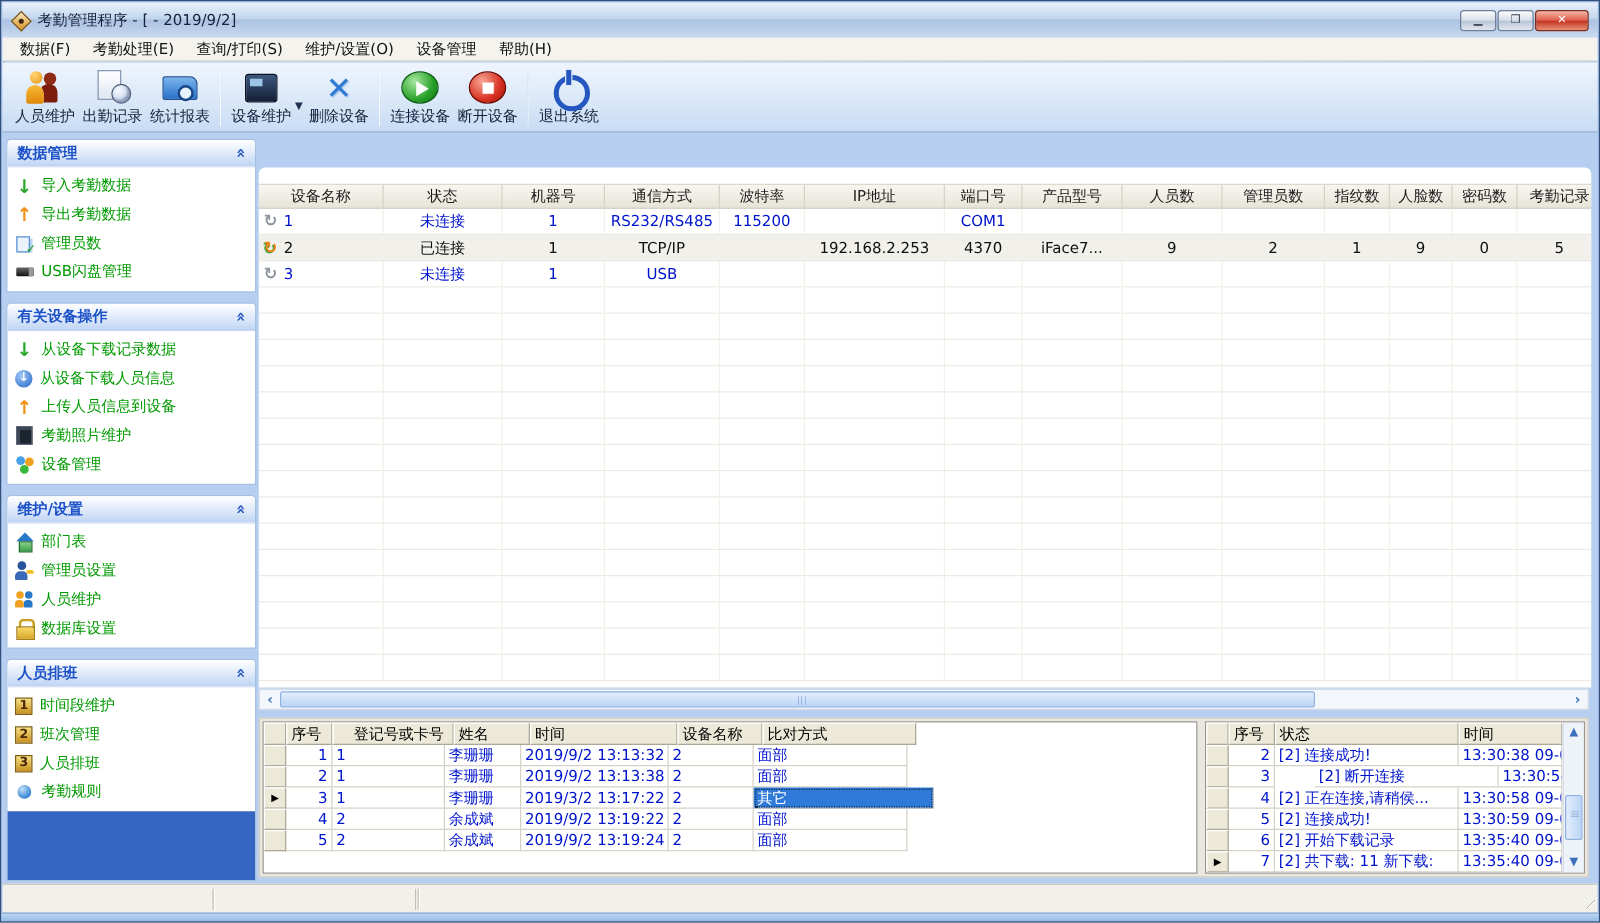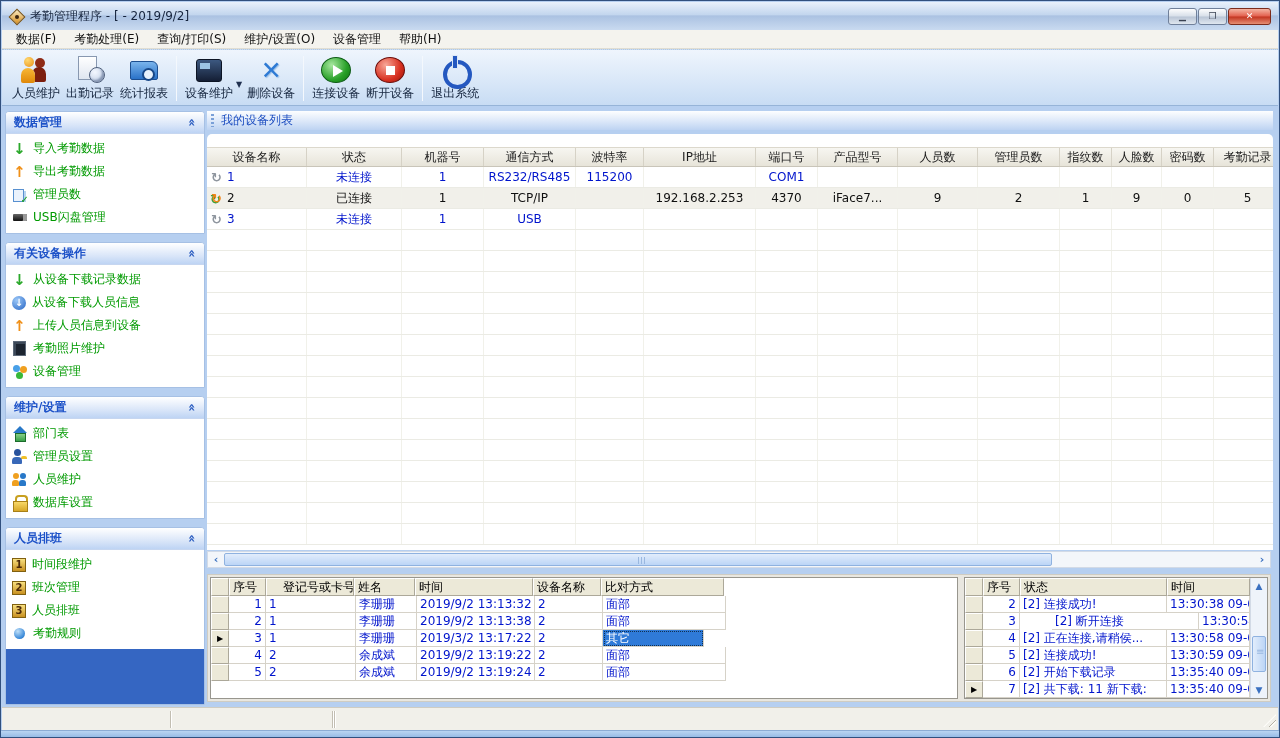--- a/index.html
+++ b/index.html
@@ -376,23 +376,20 @@
           <div class="sb-item">
             <span class="sbicon rule-ball-icon"></span>
             <span>考勤规则</span>
           </div>
         </div>
         <div class="sb-blue-fill"></div>
       </div>
     </div>
 
   <div class="main">
-    <div class="panel-band">
-      <span>我的设备列表</span>
-    </div>
 
     <div class="device-panel device-table">
         <div class="g-hdr">
           <span class="g-hcell" style="width: 100px;">设备名称</span>
           <span class="g-hcell" style="width: 95px;">状态</span>
           <span class="g-hcell" style="width: 82px;">机器号</span>
           <span class="g-hcell" style="width: 92px;">通信方式</span>
           <span class="g-hcell" style="width: 68px;">波特率</span>
           <span class="g-hcell" style="width: 112px;">IP地址</span>
           <span class="g-hcell" style="width: 62px;">端口号</span>
@@ -727,21 +724,21 @@
       <span class="hs-thumb"></span>
       <span class="hs-track-rest"></span>
       <span class="hs-arrow">›</span>
     </div>
 
     <div class="bottom-section">
       <div class="recs-wrap grid">
           <div class="g-hdr">
             <span class="g-corner" style="width: 18px;"></span>
             <span class="g-hcell" style="width: 37px;">序号</span>
-            <span class="g-hcell" style="width: 88px; padding-left: 16px;">登记号或卡号</span>
+            <span class="g-hcell" style="width: 97px; padding-left: 16px;">登记号或卡号</span>
             <span class="g-hcell" style="width: 61px;">姓名</span>
             <span class="g-hcell" style="width: 118px;">时间</span>
             <span class="g-hcell" style="width: 68px;">设备名称</span>
             <span class="g-hcell" style="width: 123px;">比对方式</span>
           </div>
           <div class="g-row">
             <span class="g-rowhdr"></span>
             <span class="g-cell al-right" style="width: 37px;">1</span>
             <span class="g-cell" style="width: 90px;">1</span>
             <span class="g-cell" style="width: 61px;">李珊珊</span>
@@ -758,21 +755,21 @@
             <span class="g-cell" style="width: 68px;">2</span>
             <span class="g-cell" style="width: 123px;">面部</span>
           </div>
           <div class="g-row">
             <span class="g-rowhdr">▶</span>
             <span class="g-cell al-right" style="width: 37px;">3</span>
             <span class="g-cell" style="width: 90px;">1</span>
             <span class="g-cell" style="width: 61px;">李珊珊</span>
             <span class="g-cell" style="width: 118px;">2019/3/2 13:17:22</span>
             <span class="g-cell" style="width: 68px;">2</span>
-            <span class="g-cell sel" style="width: 101px;">其它</span>
+            <span class="g-cell sel" style="width: 144px;">其它</span>
           </div>
           <div class="g-row">
             <span class="g-rowhdr"></span>
             <span class="g-cell al-right" style="width: 37px;">4</span>
             <span class="g-cell" style="width: 90px;">2</span>
             <span class="g-cell" style="width: 61px;">余成斌</span>
             <span class="g-cell" style="width: 118px;">2019/9/2 13:19:22</span>
             <span class="g-cell" style="width: 68px;">2</span>
             <span class="g-cell" style="width: 123px;">面部</span>
           </div>

